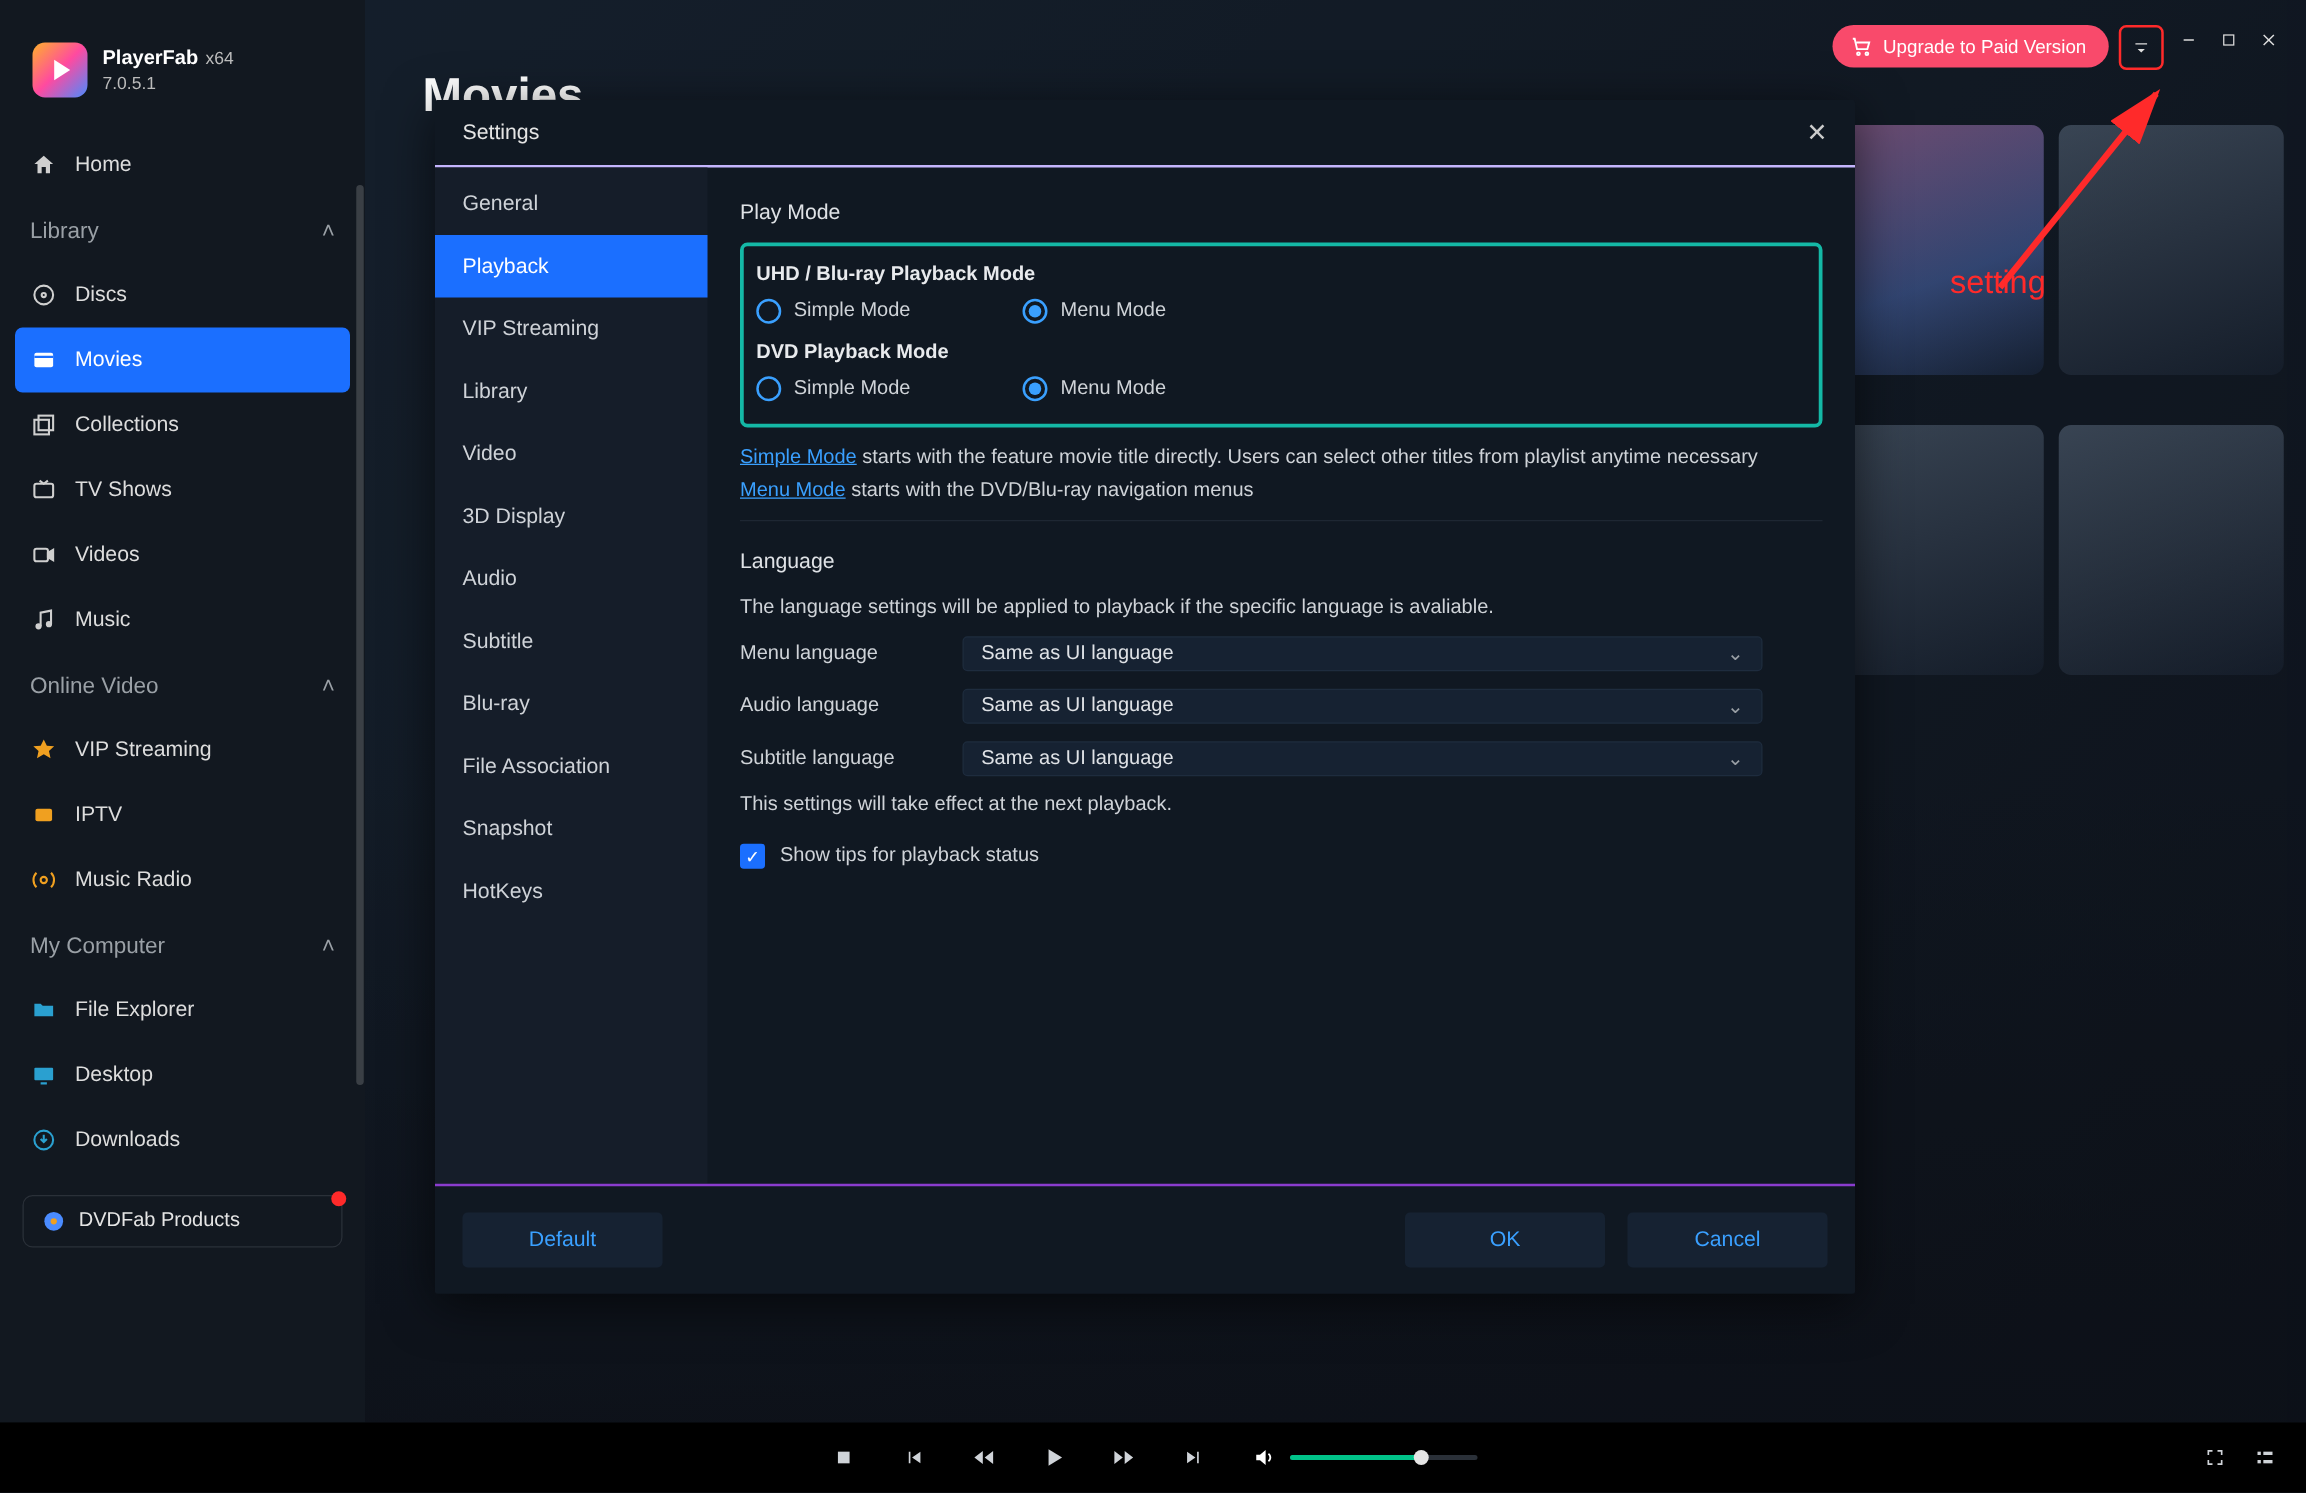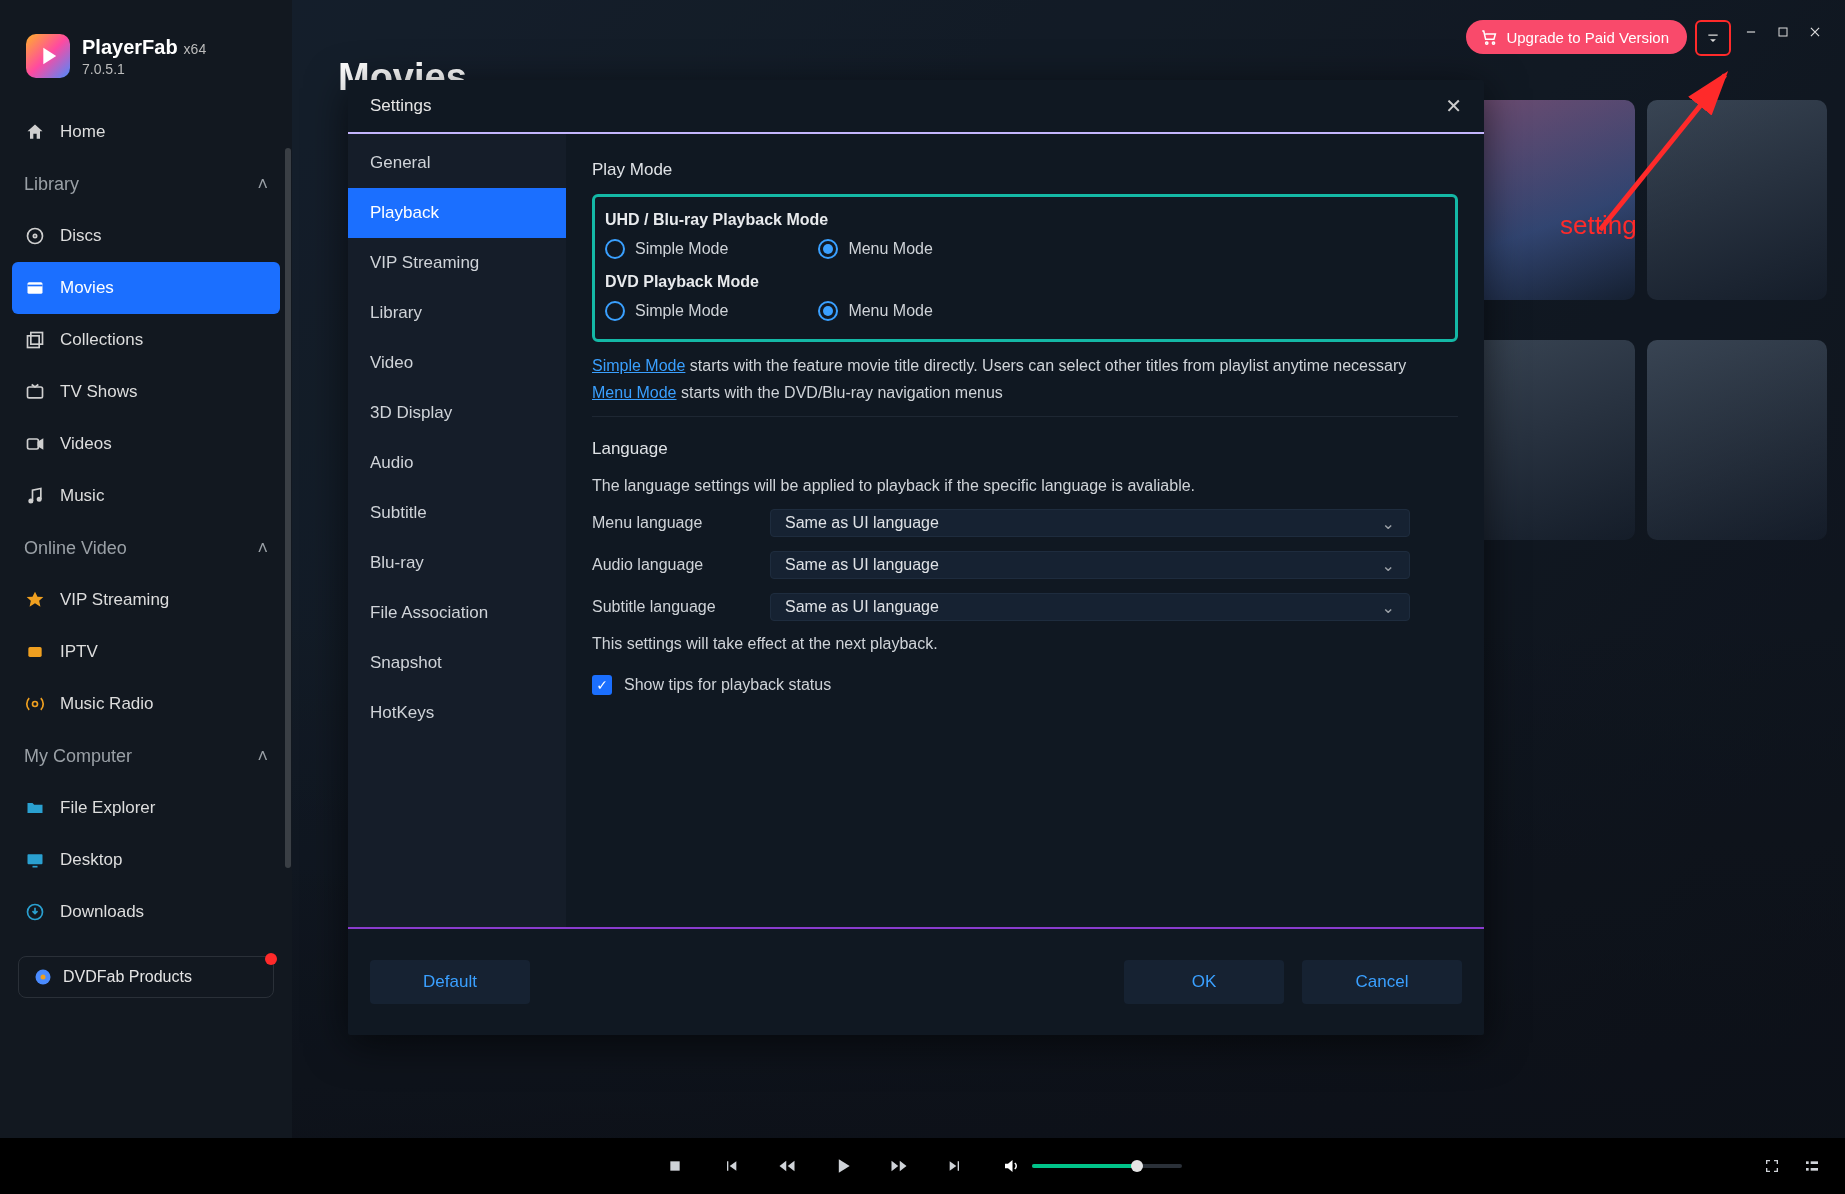--- a/index.html
+++ b/index.html
@@ -15,21 +15,21 @@
 .win-btn { width: 24px; height: 24px; display: flex; align-items: center; justify-content: center; color: #ddd; cursor: pointer; font-size: 14px; }
 
 
 .arrow-overlay { position: absolute; z-index: 49; pointer-events: none; }
 
 
 .sidebar { position: absolute; top: 0; left: 0; width: 292px; height: calc(100% - 56px); background: #121820; display: flex; flex-direction: column; padding-top: 34px; }
 .brand { display: flex; align-items: center; gap: 12px; padding: 0 24px 28px 26px; }
 .brand-logo { width: 44px; height: 44px; border-radius: 10px; background: linear-gradient(135deg,#ffb02a,#ff4aa0,#4a8bff); display:flex; align-items:center; justify-content:center;}
 .brand-logo svg{width:28px;height:28px;}
-.brand-text .name { font-size: 20px; font-weight: 600; color: #fff; }
+.brand-text .name { font-size: 16px; font-weight: 600; color: #fff; }
 .brand-text .arch { font-size: 14px; color: #bbb; margin-left: 6px; font-weight: 400;}
 .brand-text .ver { font-size: 14px; color: #bbb; margin-top: 2px;}
 .scroller { position: absolute; right: 1px; top: 148px; width: 6px; height: 720px; background: #3a3f45; border-radius: 3px; }
 
 .nav-item, .section-header { display: flex; align-items: center; gap: 14px; height: 52px; padding: 0 24px; color: #ddd; font-size: 17px; cursor: pointer; border-radius: 0; }
 .nav-item .ic { width: 22px; height: 22px; display:flex; align-items:center; justify-content:center; color:#cfcfcf; }
 .nav-item.active { background: linear-gradient(90deg,#1b6fff,#1b6fff); color: #fff; border-radius: 6px; margin: 0 12px; padding-left: 12px; }
 .nav-item.active .ic{color:#fff;}
 .section-header { color: #9aa0a6; font-size: 18px; cursor: default; justify-content: space-between; }
 .section-header .chev { color:#9aa0a6; }
@@ -67,21 +67,21 @@
 .desc-lines a { color:#3aa0ff; text-decoration: underline; cursor:pointer;}
 .lang-block { border-top:1px solid #1e2733; padding-top:18px; margin-top:8px;}
 .lang-note { background:transparent; padding:4px 0 14px;}
 .lang-row { display:flex; align-items:center; gap: 18px; margin-bottom: 14px;}
 .lang-row label{ width:160px; color:#cfd3d8;}
 .select { flex:1; max-width: 640px; height:28px; background:#162232; border:1px solid #1e2c3e; border-radius:4px; display:flex; align-items:center; justify-content:space-between; padding:0 14px; color:#dfe2e6; cursor:pointer;}
 .select .chev{ color:#9aa0a6;}
 .effect-note{ margin:6px 0 22px; color:#cfd3d8;}
 .check-row { display:flex; align-items:center; gap:12px; margin-top:6px;}
 .check { width:20px; height:20px; background:#1b6fff; border-radius:3px; display:flex; align-items:center; justify-content:center; color:#fff; font-size:14px; cursor:pointer;}
-.dialog-footer { height: 108px; border-top: 2px solid #8a3cce; display:flex; align-items:center; justify-content:space-between; padding: 1px 22px;}
+.dialog-footer { height: 88px; border-top: 2px solid #8a3cce; display:flex; align-items:center; justify-content:space-between; padding: 1px 22px;}
 .dbtn { min-width:160px; height:44px; border-radius:4px; background:#162232; color:#3aa0ff; display:flex; align-items:center; justify-content:center; font-size:17px; cursor:pointer;}
 .dbtn-group{display:flex; gap:18px;}
 
 
 .playbar { position:absolute; left:0; right:0; bottom:0; height:56px; background:#000; display:flex; align-items:center; justify-content:center; gap:34px; color:#cfd3d8;}
 .pbtn{ width:22px; height:22px; display:flex; align-items:center; justify-content:center; cursor:pointer; color:#cfd3d8;}
 .vol-wrap{ display:flex; align-items:center; gap:10px;}
 .vol-track{ width:150px; height:4px; background:#2a3038; position:relative; border-radius:2px;}
 .vol-fill{ position:absolute; left:0; top:0; bottom:0; width:70%; background:#00c389; border-radius:2px;}
 .vol-thumb{ position:absolute; left:calc(70% - 6px); top:-4px; width:12px; height:12px; border-radius:50%; background:#e5e5e5;}

